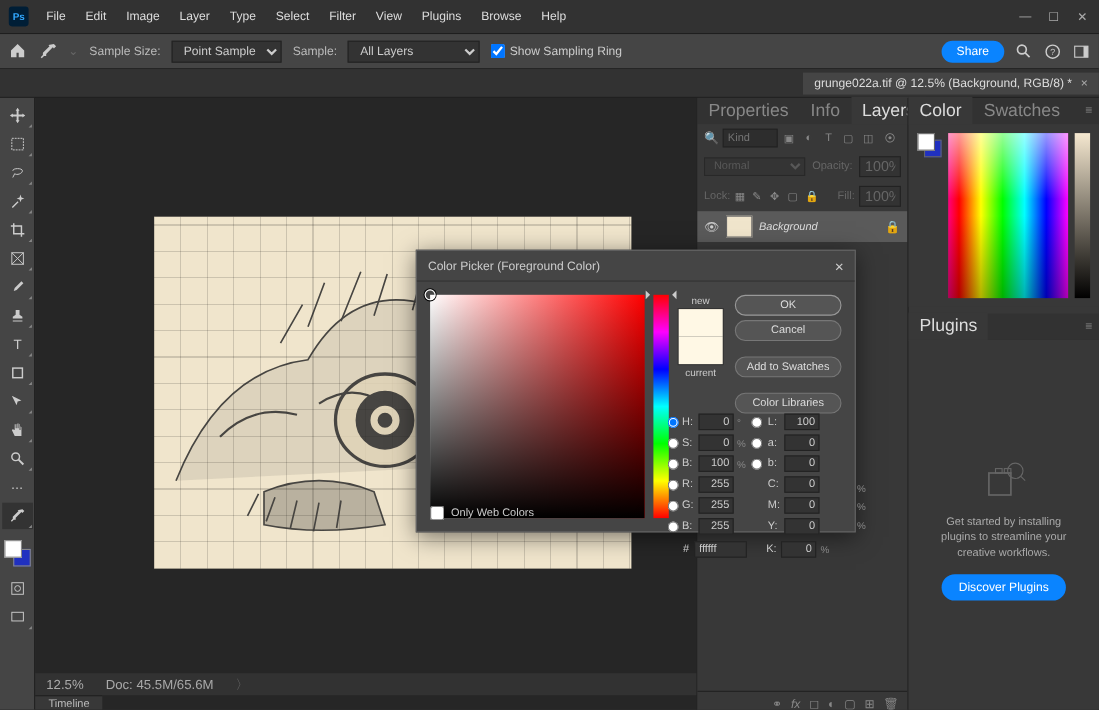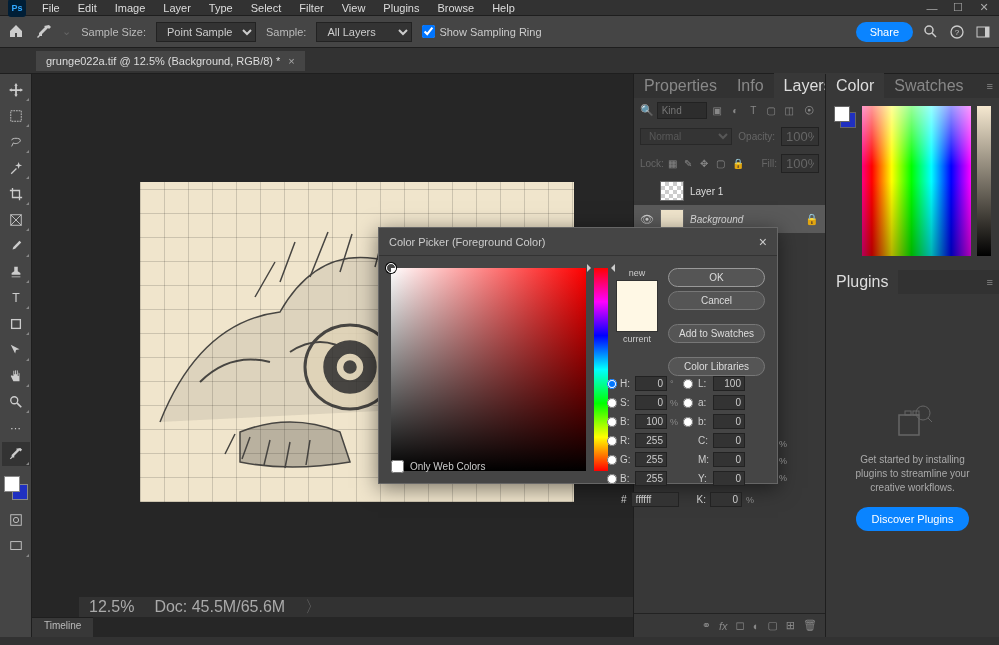--- a/index.html
+++ b/index.html
@@ -1,37 +1,37 @@
 <!DOCTYPE html>
 <html><head>
 <meta charset="utf-8">
 <style>
 * { margin: 0; padding: 0; box-sizing: border-box; font-family: -apple-system, "Segoe UI", sans-serif; }
 body { background: #323232; color: #ccc; font-size: 11px; width: 999px; height: 645px; overflow: hidden; position: relative; }
 
 
-.title-bar { height: 16px; background: #323232; display: flex; align-items: center; padding: 0 8px; border-bottom: 1px solid #1e1e1e; }
+.title-bar { height: 31px; background: #323232; display: flex; align-items: center; padding: 0 8px; border-bottom: 1px solid #1e1e1e; }
 .ps-icon { width: 18px; height: 18px; background: #001e36; border-radius: 3px; display: flex; align-items: center; justify-content: center; color: #31a8ff; font-size: 9px; font-weight: bold; margin-right: 8px; }
 .menu-bar { display: flex; gap: 2px; flex: 1; }
 .menu-item { padding: 2px 8px; cursor: pointer; color: #ddd; }
 .win-controls { display: flex; gap: 12px; align-items: center; }
 .win-btn { width: 14px; height: 14px; display: flex; align-items: center; justify-content: center; color: #aaa; cursor: pointer; }
 
 
 .options-bar { height: 32px; background: #454545; display: flex; align-items: center; padding: 0 8px; gap: 10px; border-bottom: 1px solid #1e1e1e; }
 .home-icon { width: 18px; height: 18px; color: #ccc; }
 .eyedrop-tool { font-size: 14px; color: #ccc; }
 .opt-label { color: #bbb; font-size: 11px; }
 .opt-select { background: #333; border: 1px solid #222; color: #ccc; padding: 2px 6px; font-size: 11px; min-width: 80px; height: 20px; }
 .opt-check { display: flex; align-items: center; gap: 4px; }
 .share-btn { background: #0a84ff; color: white; border: none; padding: 4px 14px; border-radius: 12px; font-size: 11px; cursor: pointer; margin-left: auto; }
 .top-icon { width: 16px; height: 16px; color: #ccc; }
 
 
-.doc-tab-bar { height: 26px; background: #323232; display: flex; align-items: center; padding-left: 36px; border-bottom: 1px solid #1e1e1e; }
+.doc-tab-bar { height: 26px; background: #323232; display: flex; align-items: center; border-bottom: 1px solid #1e1e1e; justify-content: flex-end; }
 .doc-tab { background: #454545; padding: 4px 10px; font-size: 11px; color: #ddd; display: flex; align-items: center; gap: 8px; }
 .doc-tab-close { color: #aaa; cursor: pointer; }
 
 
 .main { display: flex; height: calc(100% - 82px); }
 
 
 .toolbar { width: 32px; background: #454545; display: flex; flex-direction: column; padding: 4px 0; gap: 2px; border-right: 1px solid #1e1e1e; }
 .tool { width: 28px; height: 24px; margin: 0 auto; display: flex; align-items: center; justify-content: center; color: #ccc; cursor: pointer; position: relative; }
 .tool.active { background: #333; }
@@ -41,21 +41,21 @@
 .swatch-bg { position: absolute; width: 16px; height: 16px; background: #2030c0; border: 1px solid #888; bottom: 0; right: 0; }
 
 
 .canvas-area { flex: 1; background: #262626; position: relative; display: flex; flex-direction: column; }
 .canvas-viewport { flex: 1; position: relative; overflow: hidden; }
 .canvas-image { position: absolute; left: 108px; top: 108px; width: 434px; height: 320px; background: #f0e5cc; background-image: 
   repeating-linear-gradient(0deg, rgba(0,0,0,0.15) 0, rgba(0,0,0,0.15) 1px, transparent 1px, transparent 24px),
   repeating-linear-gradient(90deg, rgba(0,0,0,0.15) 0, rgba(0,0,0,0.15) 1px, transparent 1px, transparent 24px);
 }
 .canvas-art { position: absolute; left: 0; top: 0; width: 100%; height: 100%; }
-.status-bar { height: 20px; background: #323232; display: flex; align-items: center; padding: 0 10px; gap: 20px; font-size: 16px; color: #aaa; margin-left: 47px; }
+.status-bar { height: 20px; background: #323232; display: flex; align-items: center; padding: 0 10px; gap: 20px; font-size: 12px; color: #aaa; }
 .timeline-tab { height: 20px; background: #383838; padding: 2px 12px; font-size: 10px; color: #bbb; display: inline-block; border-top: 1px solid #1e1e1e; }
 
 
 .panels-right { width: 192px; background: #383838; display: flex; flex-direction: column; border-left: 1px solid #1e1e1e; }
 .panels-far-right { width: 174px; background: #383838; display: flex; flex-direction: column; border-left: 1px solid #1e1e1e; }
 
 .panel-tabs { display: flex; background: #323232; height: 24px; align-items: center; }
 .panel-tab { padding: 4px 10px; font-size: 16px; color: #888; cursor: pointer; }
 .panel-tab.active { background: #383838; color: #ddd; }
 .panel-menu { margin-left: auto; padding: 0 6px; color: #888; }
@@ -160,21 +160,21 @@
   </div>
   <div class="eyedrop-tool">
     <svg viewBox="0 0 16 16" width="16" height="16">
         <path fill="currentColor" d="M13 1l2 2-2 2-1-1-6 6v2H4l-2 2-1-1 2-2v-2l6-6-1-1z"></path>
       </svg>
   </div>
   <span style="color:#666;">⌄</span>
   <span class="opt-label">Sample Size:</span>
   <select class="opt-select"><option>Point Sample</option></select>
   <span class="opt-label">Sample:</span>
-  <select class="opt-select" style="width:96px"><option>All Layers</option></select>
+  <select class="opt-select" style="width:120px"><option>All Layers</option></select>
   <label class="opt-check">
     <input type="checkbox" checked="" style="">
     <span>Show Sampling Ring</span>
   </label>
   <button class="share-btn">Share</button>
   <div class="top-icon">
     <svg viewBox="0 0 16 16" width="16" height="16">
         <circle cx="6" cy="6" r="4" fill="none" stroke="currentColor" stroke-width="1.5"></circle>
         <line x1="9" y1="9" x2="13" y2="13" stroke="currentColor" stroke-width="1.5"></line>
       </svg>
@@ -368,25 +368,20 @@
         <span>Lock:</span>
         <span class="lock-icon">▦</span>
         <span class="lock-icon">✎</span>
         <span class="lock-icon">✥</span>
         <span class="lock-icon">▢</span>
         <span class="lock-icon">🔒</span>
         <span style="margin-left:auto">Fill:</span>
         <input class="prop-val" disabled="" value="100%" style="">
       </div>
       <div class="layers-list">
-        <div class="layer-row">
-          <span class="layer-eye"></span>
-          <div class="layer-thumb trans"></div>
-          <span class="layer-name" style="font-style:normal">Layer 1</span>
-        </div>
         <div class="layer-row selected">
           <span class="layer-eye">👁</span>
           <div class="layer-thumb"></div>
           <span class="layer-name">Background</span>
           <span class="layer-lock-icon">🔒</span>
         </div>
       </div>
       <div class="layers-footer">
         <span class="lf-icon">⚭</span>
         <span class="lf-icon" style="font-style:italic">fx</span>

